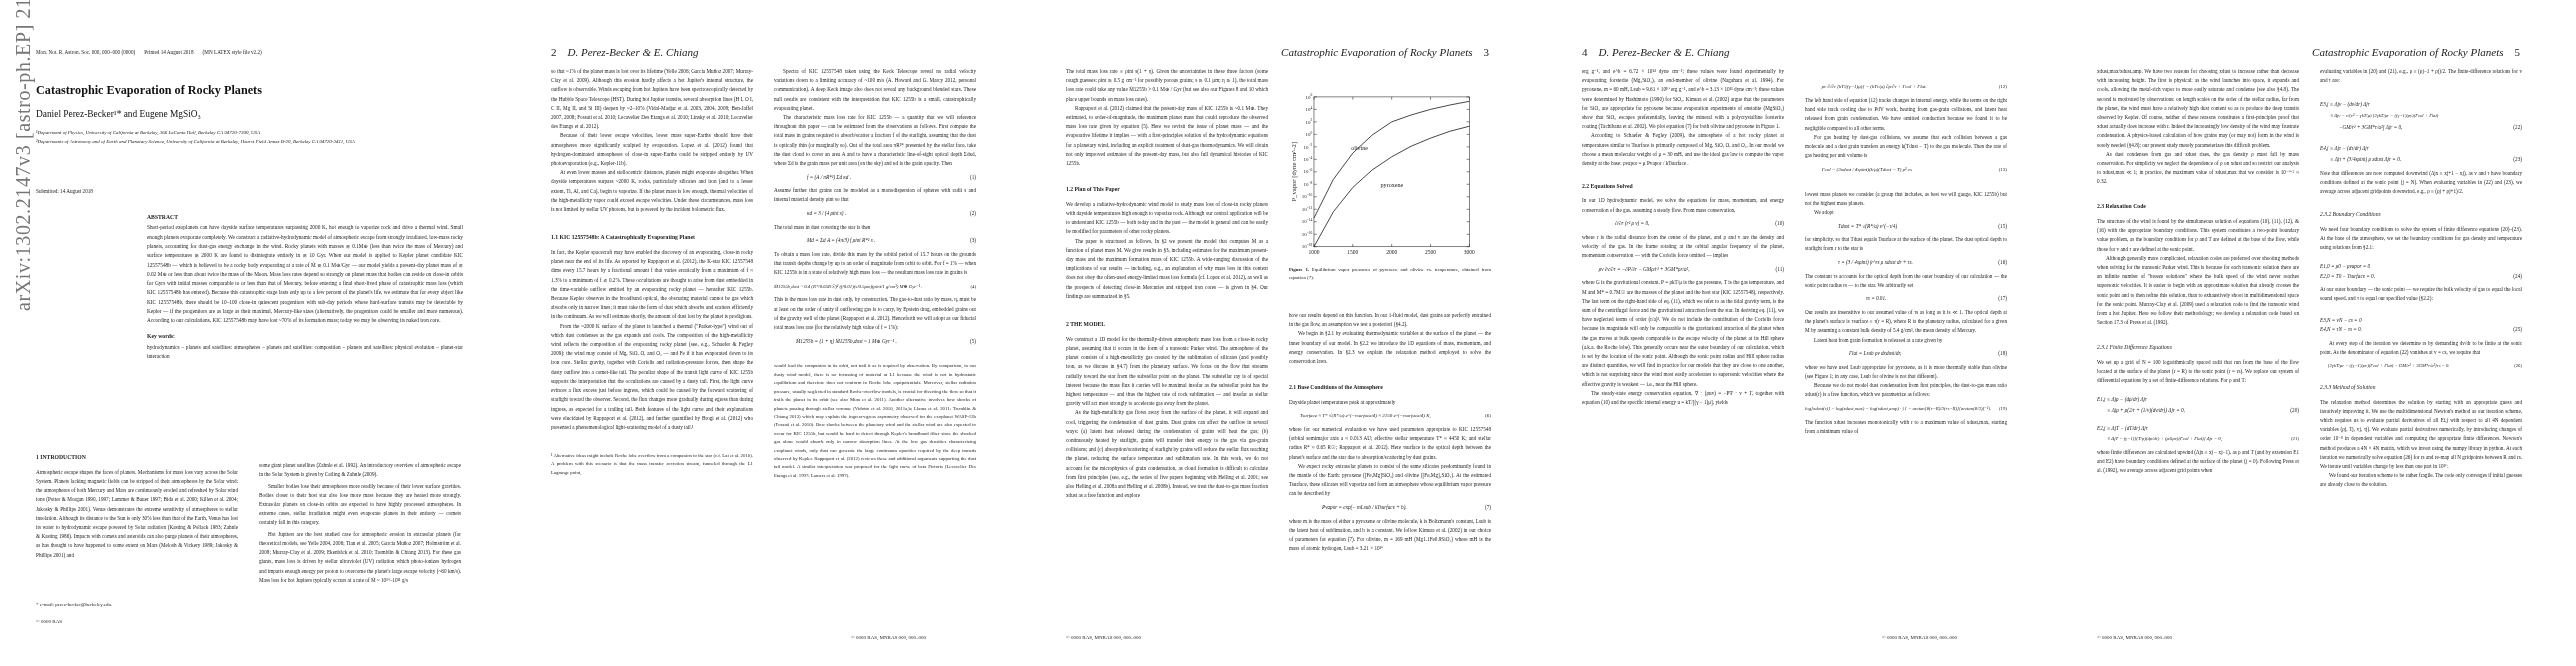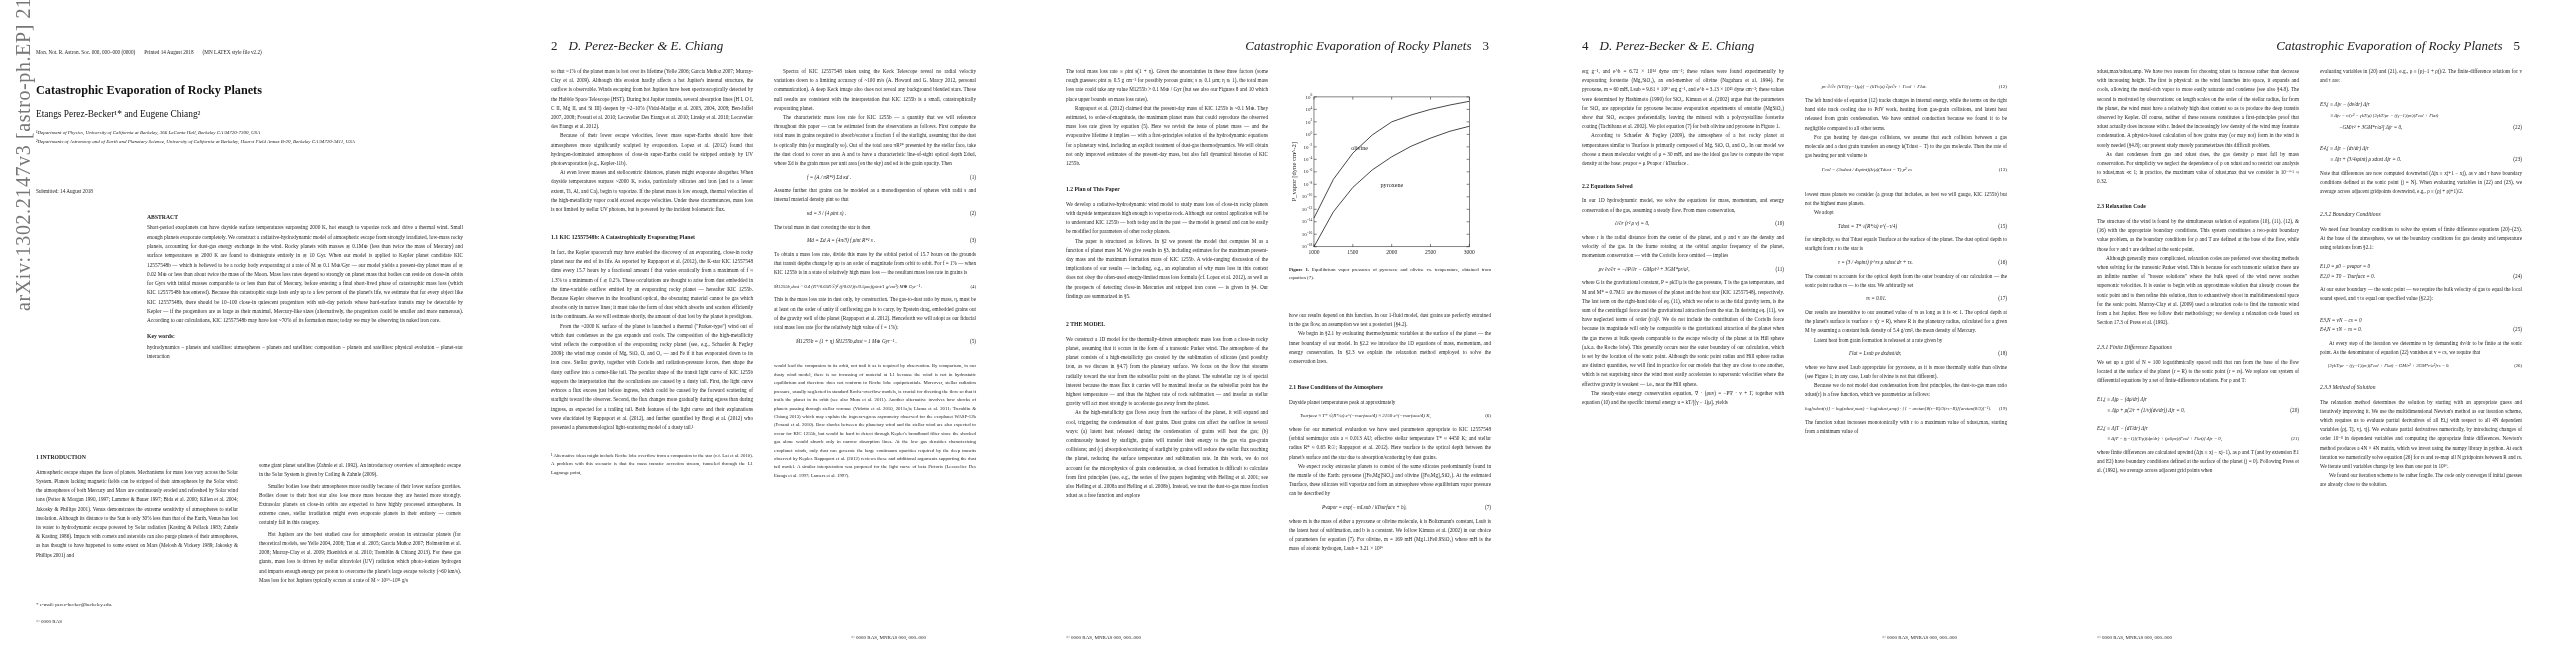--- a/index.html
+++ b/index.html
@@ -1,20 +1,20 @@
 <!DOCTYPE html>
 <html style="font-size:9px"><head>
 <meta charset="utf-8">
 <style>
 *{box-sizing:border-box;margin:0;padding:0}
 html,body{width:2576px;height:667px;background:#fff;overflow:hidden}
 body{font-family:"Liberation Serif","DejaVu Serif",serif;color:#1a1a1a;position:relative}
 .page{position:absolute;top:0;width:515px;height:667px;background:#fff}
 .p1{left:0}.p2{left:515px}.p3{left:1030px}.p4{left:1546px}.p5{left:2061px}
-.hdr{position:absolute;top:38px;font-size:13px;font-style:italic;color:#222}
+.hdr{position:absolute;top:46px;font-size:11px;font-style:italic;color:#222}
 .hdr.l{left:36px}.hdr.r{right:56px}
 .hdr .pn{font-style:normal;margin:0 11px}
 .col{position:absolute;width:202px;font-size:5.2px;line-height:9.2px;text-align:justify;color:#222}
 .col.c1{left:36px}.col.c2{left:259px}
 .col p{margin:0}
 .col p.ind{text-indent:9px}
 .sec{font-weight:bold;font-size:5.7px;margin:11px 0 5.6px;text-align:left}
 .subsec{font-style:italic;font-size:5.6px;margin:11px 0 5.6px;text-align:left}
 .eq{display:flex;justify-content:space-between;align-items:center;margin:4.4px 0;font-style:italic;padding-left:33px}
 .eq .n{font-style:normal}
@@ -32,21 +32,21 @@
 .fig-svg{display:block}
 .cap{font-size:4.9px;line-height:8px;margin-top:4.4px;text-align:justify}
 .cap b{font-weight:bold}
 </style>
 </head>
 <body>
 
 <div class="page p1">
   <div class="mnr">Mon. Not. R. Astron. Soc. 000, 000–000 (0000)       Printed 14 August 2018       (MN LATEX style file v2.2)</div>
   <div class="title">Catastrophic Evaporation of Rocky Planets</div>
-  <div class="authors">Etangs Perez-Becker¹* and Eugene Chiang²</div>
+  <div class="authors">Daniel Perez-Becker¹* and Eugene MgSiO₃</div>
   <div class="affil" style="top:129px">¹Department of Physics, University of California at Berkeley, 366 LeConte Hall, Berkeley CA 94720-7300, USA</div>
   <div class="affil" style="top:138px">²Departments of Astronomy and of Earth and Planetary Science, University of California at Berkeley, Hearst Field Annex B-20, Berkeley CA 94720-3411, USA</div>
   <div class="submitted">Submitted: 14 August 2018</div>
   <div class="arxiv">arXiv:1302.2147v3  [astro-ph.EP]  21 May 2013</div>
 
   <div class="abstract">
     <h4>ABSTRACT</h4>
     <p>Short-period exoplanets can have dayside surface temperatures surpassing 2000 K, hot enough to vaporize rock and drive a thermal wind. Small enough planets evaporate completely. We construct a radiative-hydrodynamic model of atmospheric escape from strongly irradiated, low-mass rocky planets, accounting for dust-gas energy exchange in the wind. Rocky planets with masses ≲ 0.1M⊕ (less than twice the mass of Mercury) and surface temperatures ≳ 2000 K are found to disintegrate entirely in ≲ 10 Gyr. When our model is applied to Kepler planet candidate KIC 12557548b — which is believed to be a rocky body evaporating at a rate of Ṁ ≳ 0.1 M⊕/Gyr — our model yields a present-day planet mass of ≲ 0.02 M⊕ or less than about twice the mass of the Moon. Mass loss rates depend so strongly on planet mass that bodies can reside on close-in orbits for Gyrs with initial masses comparable to or less than that of Mercury, before entering a final short-lived phase of catastrophic mass loss (which KIC 12557548b has entered). Because this catastrophic stage lasts only up to a few percent of the planet's life, we estimate that for every object like KIC 12557548b, there should be 10–100 close-in quiescent progenitors with sub-day periods whose hard-surface transits may be detectable by Kepler — if the progenitors are as large as their maximal, Mercury-like sizes (alternatively, the progenitors could be smaller and more numerous). According to our calculations, KIC 12557548b may have lost ~70% of its formation mass; today we may be observing its naked iron core.</p>
     <h4 class="kw">Key words:</h4>
     <p>hydrodynamics – planets and satellites: atmospheres – planets and satellites: composition – planets and satellites: physical evolution – planet-star interaction</p>

